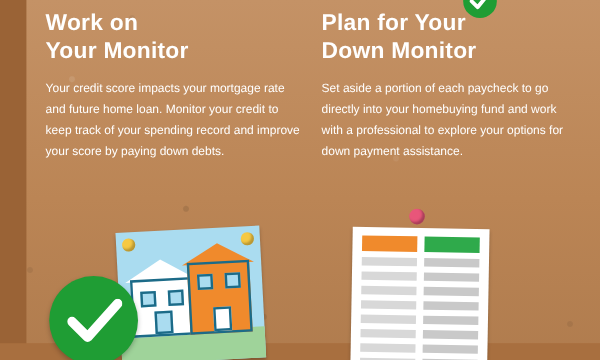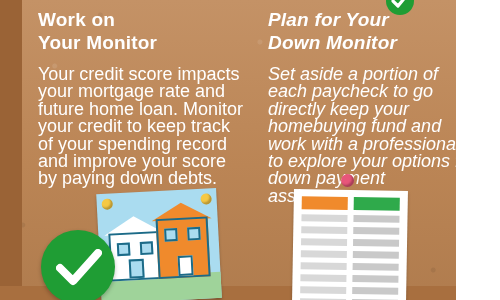--- a/index.html
+++ b/index.html
@@ -3,21 +3,21 @@
 <meta charset="utf-8">
 <style>
   * { box-sizing: border-box; margin: 0; padding: 0; }
   html, body {
     width: 500px; height: 300px;
     overflow: hidden;
     font-family: "Liberation Sans", sans-serif;
   }
   #root {
     position: relative;
-    width: 456px; height: 300px;
+    width: 500px; height: 300px;
     background: #b5825a;
     overflow: hidden;
   }
   
   .cork {
     position: absolute;
     left: 0; top: 0; right: 0; bottom: 0;
     background-color: #c08b5c;
     background-image:
       radial-gradient(circle at 12% 22%, rgba(255,255,255,0.10) 0 2px, transparent 3px),
@@ -44,33 +44,33 @@
     left: 0; bottom: 0; width: 500px; height: 14px;
     background: #a86f3f;
   }
 
   .col {
     position: absolute;
     top: 0;
     width: 212px;
   }
   .col-left  { left: 38px; }
-  .col-right { left: 268px; font-style: italic; }
+  .col-right { left: 268px; }
 
   .heading {
     color: #ffffff;
     font-size: 19px;
     font-weight: bold;
     line-height: 23px;
     letter-spacing: 0.2px;
     margin-top: 8px;
   }
   .body-text {
     color: #ffffff;
-    font-size: 18px;
+    font-size: 10px;
     line-height: 17.4px;
     margin-top: 12px;
   }
 
   
   .top-check {
     position: absolute;
     left: 386px; top: -13px;
     width: 28px; height: 28px;
     border-radius: 50%;
@@ -199,21 +199,21 @@
       <div>Your Monitor</div>
     </div>
     <div class="body-text">Your credit score impacts your mortgage rate and future home loan. Monitor your credit to keep track of your spending record and improve your score by paying down debts.</div>
   </div>
 
   <div class="col col-right">
     <div class="heading">
       <div>Plan for Your</div>
       <div>Down Monitor</div>
     </div>
-    <div class="body-text">Set aside a portion of each paycheck to go directly keep your homebuying fund and work with a professional to explore your options for down payment assistance.</div>
+    <div class="body-text">Set aside a portion of each paycheck to go directly into your homebuying fund and work with a professional to explore your options for down payment assistance.</div>
   </div>
 
   <div class="house-card">
     <div class="grass"></div>
     <div class="white-roof"></div>
     <div class="white-house">
       <div class="win" style="left:6px; top:8px; width:13px; height:13px;"></div>
       <div class="win" style="left:29px; top:8px; width:13px; height:13px;"></div>
       <div class="door" style="left:17px; bottom:0; width:15px; height:19px; background:#aadcf0;"></div>
     </div>

